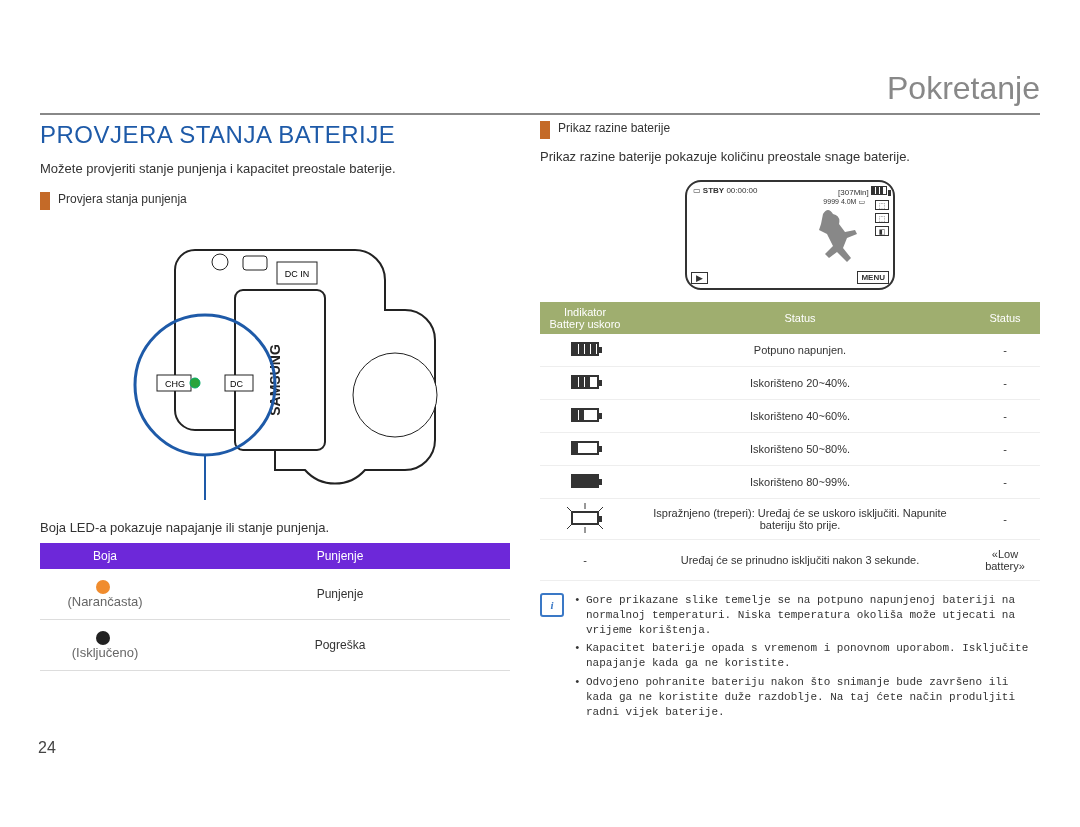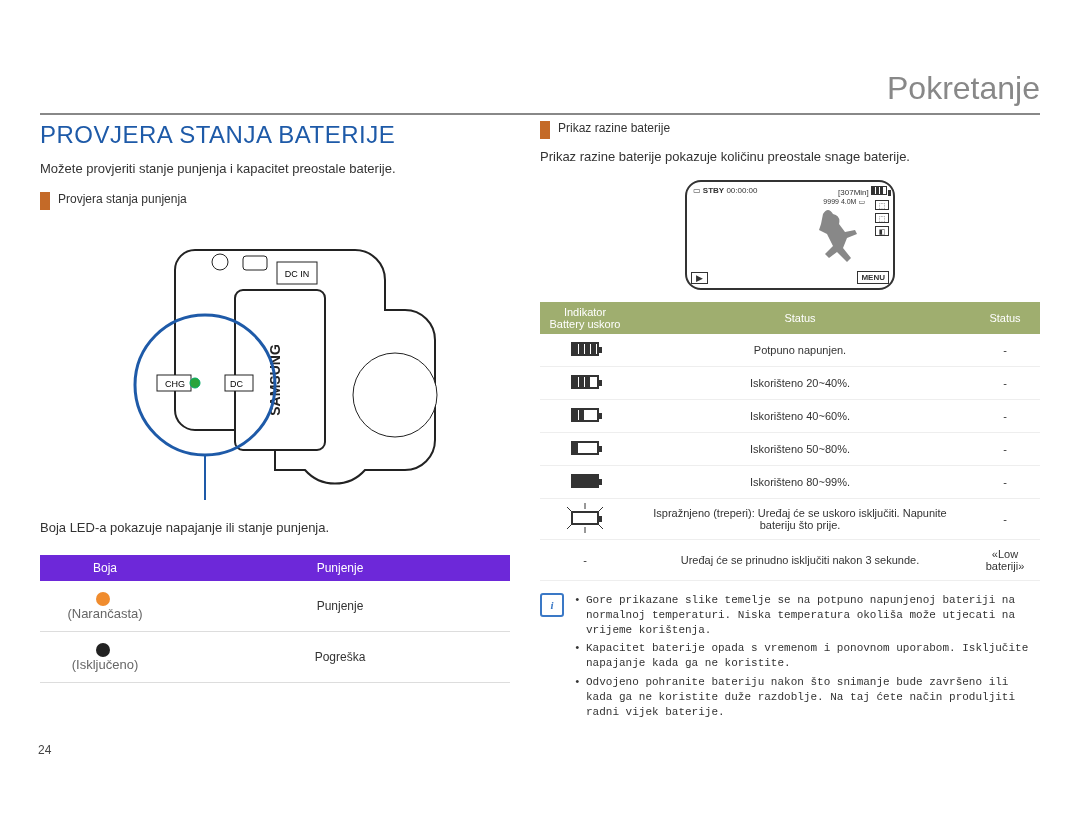--- a/index.html
+++ b/index.html
@@ -55,21 +55,21 @@
     width: 10px;
     height: 18px;
     background: #c46a28;
   }
   .camera-diagram {
     width: 340px;
     height: 280px;
     margin: 10px auto 20px auto;
     position: relative;
   }
-  .led-caption { font-size: 13px; margin-bottom: 20px; }
+  .led-caption { font-size: 13px; margin-bottom: 8px; }
 
   table.led {
     width: 100%;
     border-collapse: collapse;
     font-size: 12px;
   }
   table.led th {
     background: #6d28d9;
     color: #fff;
     font-weight: 400;
@@ -180,21 +180,21 @@
     line-height:20px;
   }
   .note-box ul { list-style:none; padding-left:0; }
   .note-box ul li { position:relative; padding-left:12px; margin-bottom:4px;font-family:Liberation Mono, monospace; }
   .note-box ul li::before { content:"•"; position:absolute; left:0; }
 
   .page-num {
     position:absolute;
     left:38px;
     bottom:70px;
-    font-size:12px;
+    font-size:16px;
     color:#444;
   }
 </style>
 </head>
 <body>
 
 <div class="page">
   <div class="breadcrumb">Pokretanje</div>
   <div class="header-line"></div>
 
@@ -331,21 +331,21 @@
                         <line x1="22" y1="0" x2="22" y2="6"></line>
                         <line x1="22" y1="30" x2="22" y2="24"></line>
                       </g>
                     </svg></span><span class="batt-icon"></span></span></td>
               <td>Ispražnjeno (treperi): Uređaj će se uskoro isključiti. Napunite bateriju što prije.</td>
               <td>-</td>
             </tr>
             <tr>
               <td>-</td>
               <td>Uređaj će se prinudno isključiti nakon 3 sekunde.</td>
-              <td>«Low bateriji»</td>
+              <td>«Low battery»</td>
             </tr>
           </tbody>
       </table>
 
       <div class="note-box">
         <div class="note-icon">i</div>
         <ul id="notes-list">
             <li>Gore prikazane slike temelje se na potpuno napunjenoj bateriji na normalnoj temperaturi. Niska temperatura okoliša može utjecati na vrijeme korištenja.</li>
             <li>Kapacitet baterije opada s vremenom i ponovnom uporabom. Isključite napajanje kada ga ne koristite.</li>
             <li>Odvojeno pohranite bateriju nakon što snimanje bude završeno ili kada ga ne koristite duže razdoblje. Na taj ćete način produljiti radni vijek baterije.</li>

